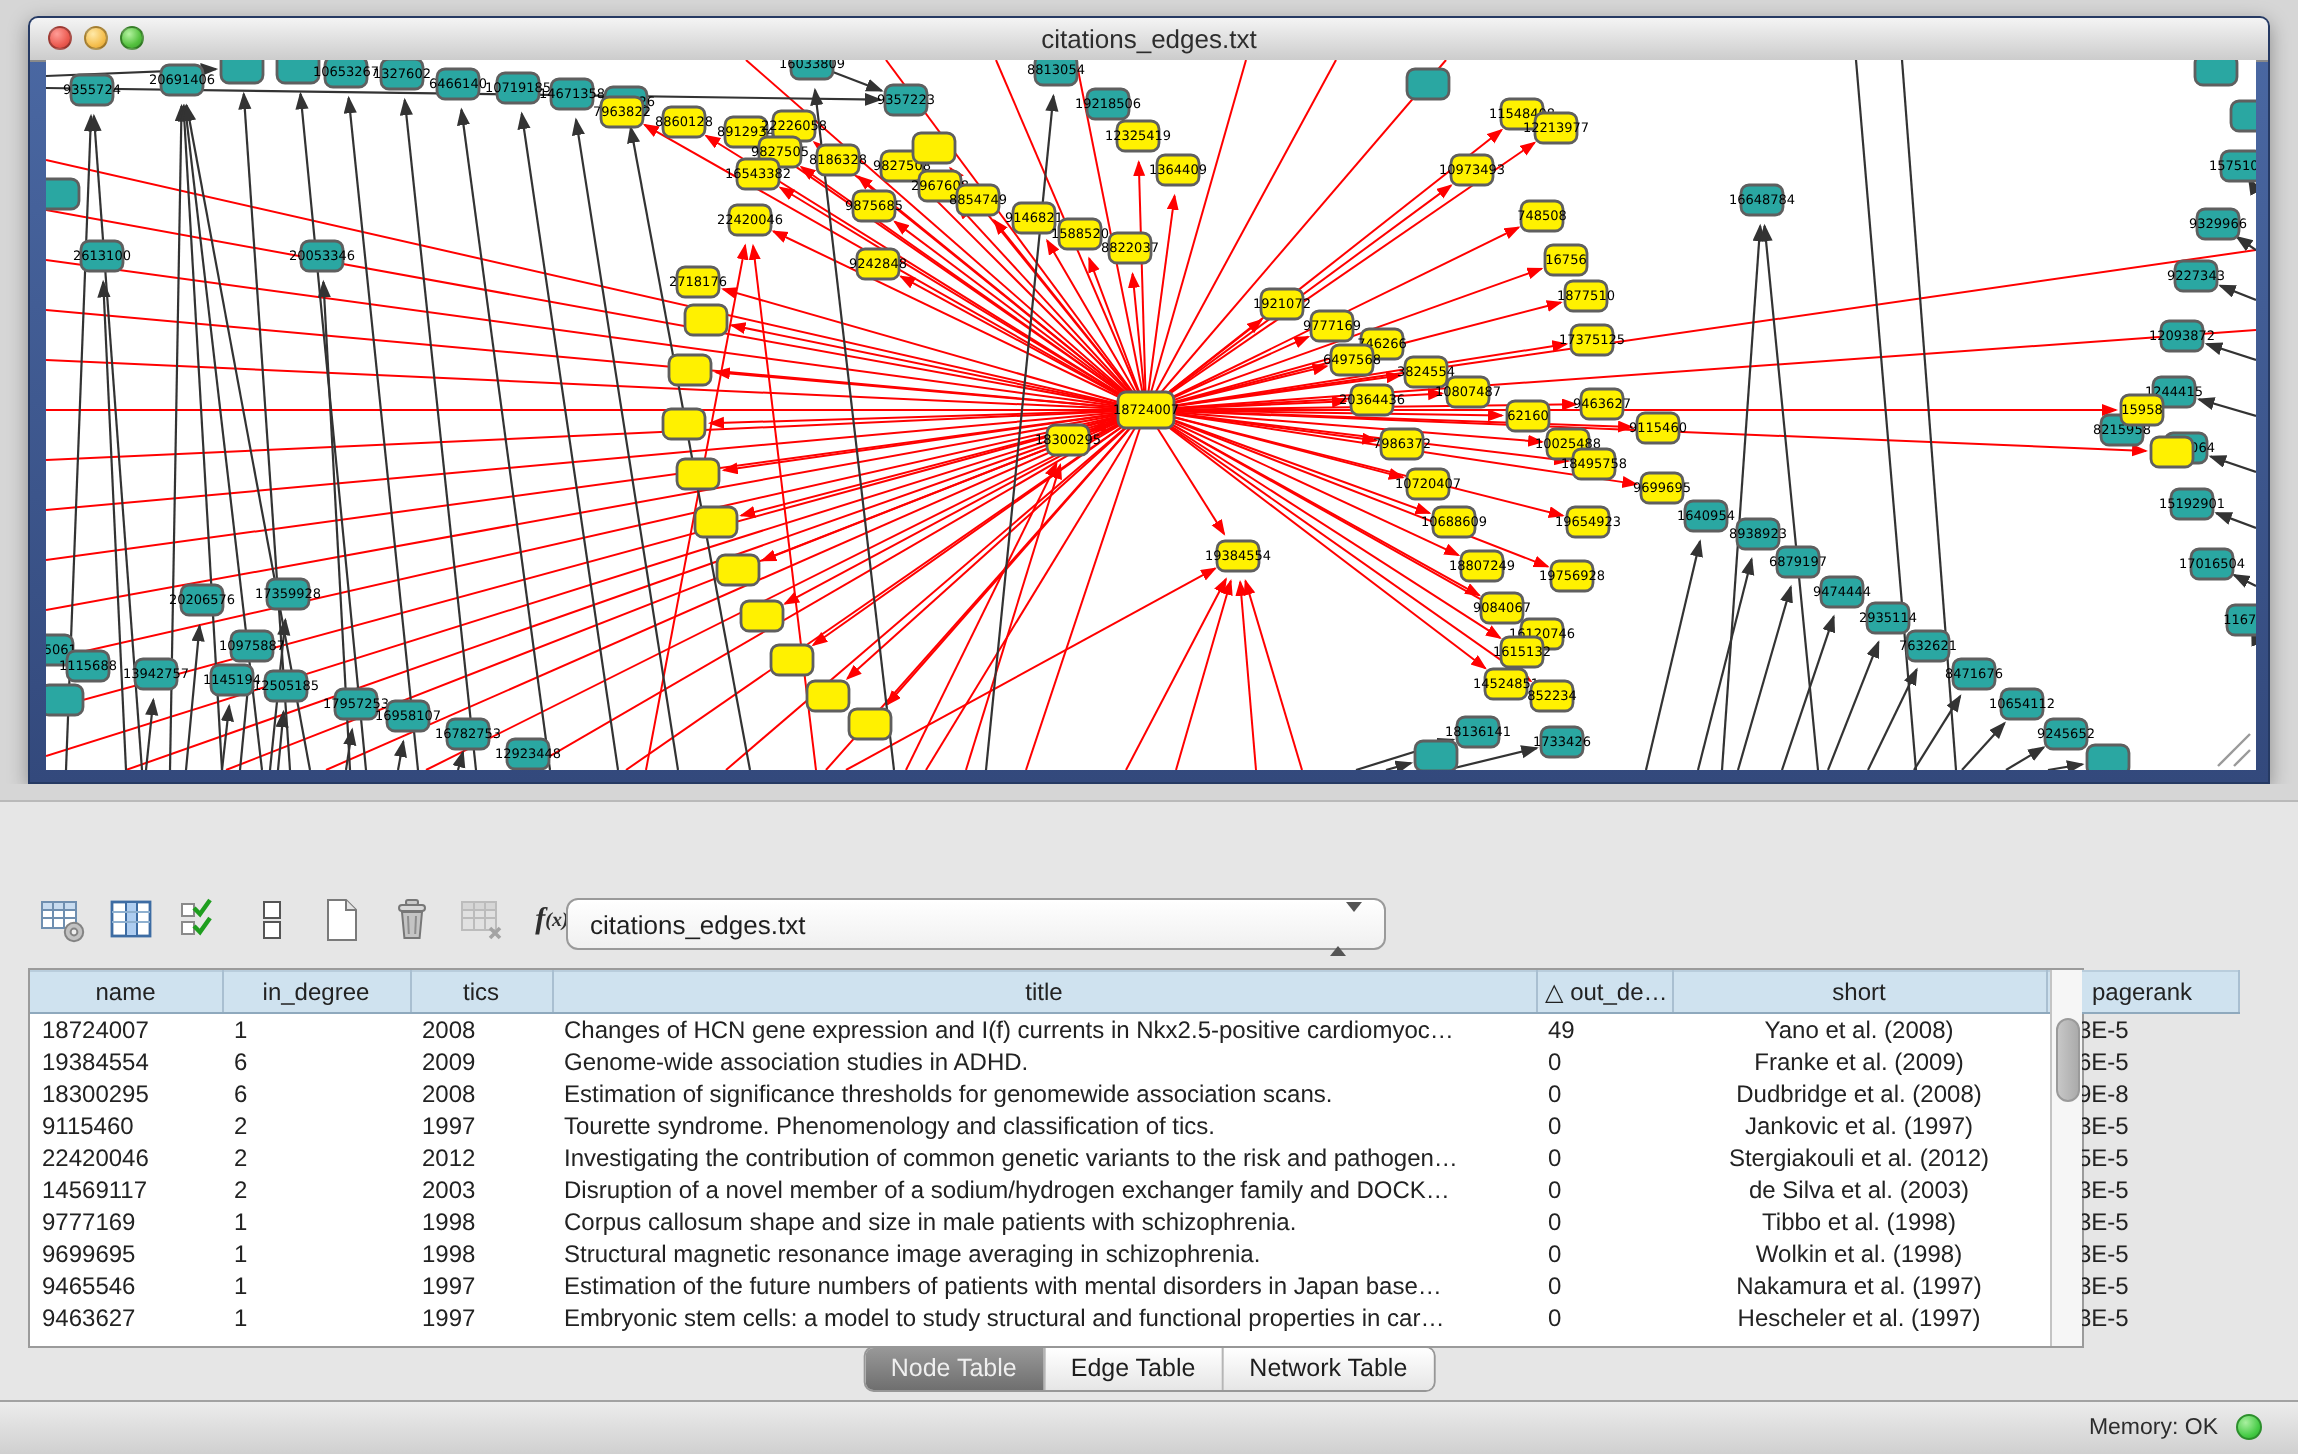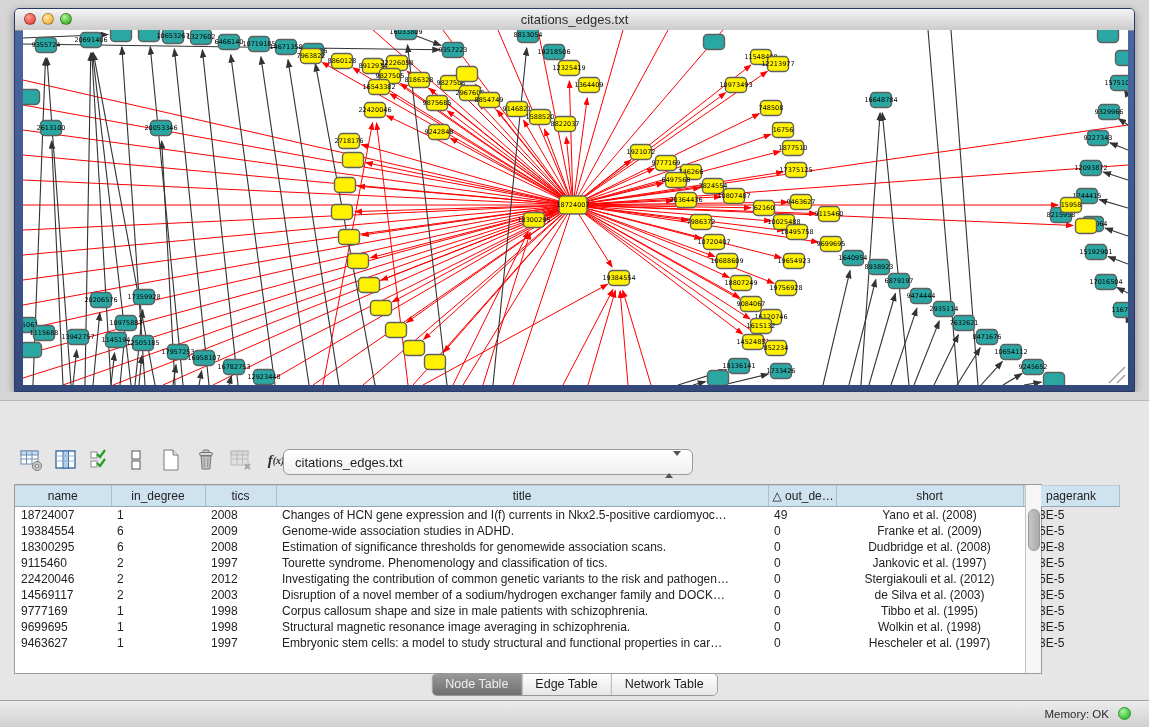--- a/index.html
+++ b/index.html
@@ -883,33 +883,42 @@
               <td class="c4">0</td>
               <td class="c5">de Silva et al. (2003)</td>
               <td class="c6">5.3E-5</td>
             </tr>
             <tr>
               <td class="c0">9777169</td>
               <td class="c1">1</td>
               <td class="c2">1998</td>
               <td class="c3">Corpus callosum shape and size in male patients with schizophrenia.</td>
               <td class="c4">0</td>
-              <td class="c5">Tibbo et al. (1995)</td>
+              <td class="c5">Tibbo et al. (1998)</td>
               <td class="c6">5.3E-5</td>
             </tr>
             <tr>
               <td class="c0">9699695</td>
               <td class="c1">1</td>
               <td class="c2">1998</td>
               <td class="c3">Structural magnetic resonance image averaging in schizophrenia.</td>
               <td class="c4">0</td>
               <td class="c5">Wolkin et al. (1998)</td>
               <td class="c6">5.3E-5</td>
             </tr>
             <tr>
+              <td class="c0">9465546</td>
+              <td class="c1">1</td>
+              <td class="c2">1997</td>
+              <td class="c3">Estimation of the future numbers of patients with mental disorders in Japan base…</td>
+              <td class="c4">0</td>
+              <td class="c5">Nakamura et al. (1997)</td>
+              <td class="c6">5.3E-5</td>
+            </tr>
+            <tr>
               <td class="c0">9463627</td>
               <td class="c1">1</td>
               <td class="c2">1997</td>
               <td class="c3">Embryonic stem cells: a model to study structural and functional properties in car…</td>
               <td class="c4">0</td>
               <td class="c5">Hescheler et al. (1997)</td>
               <td class="c6">5.3E-5</td>
             </tr>
           </tbody>
       </table>

